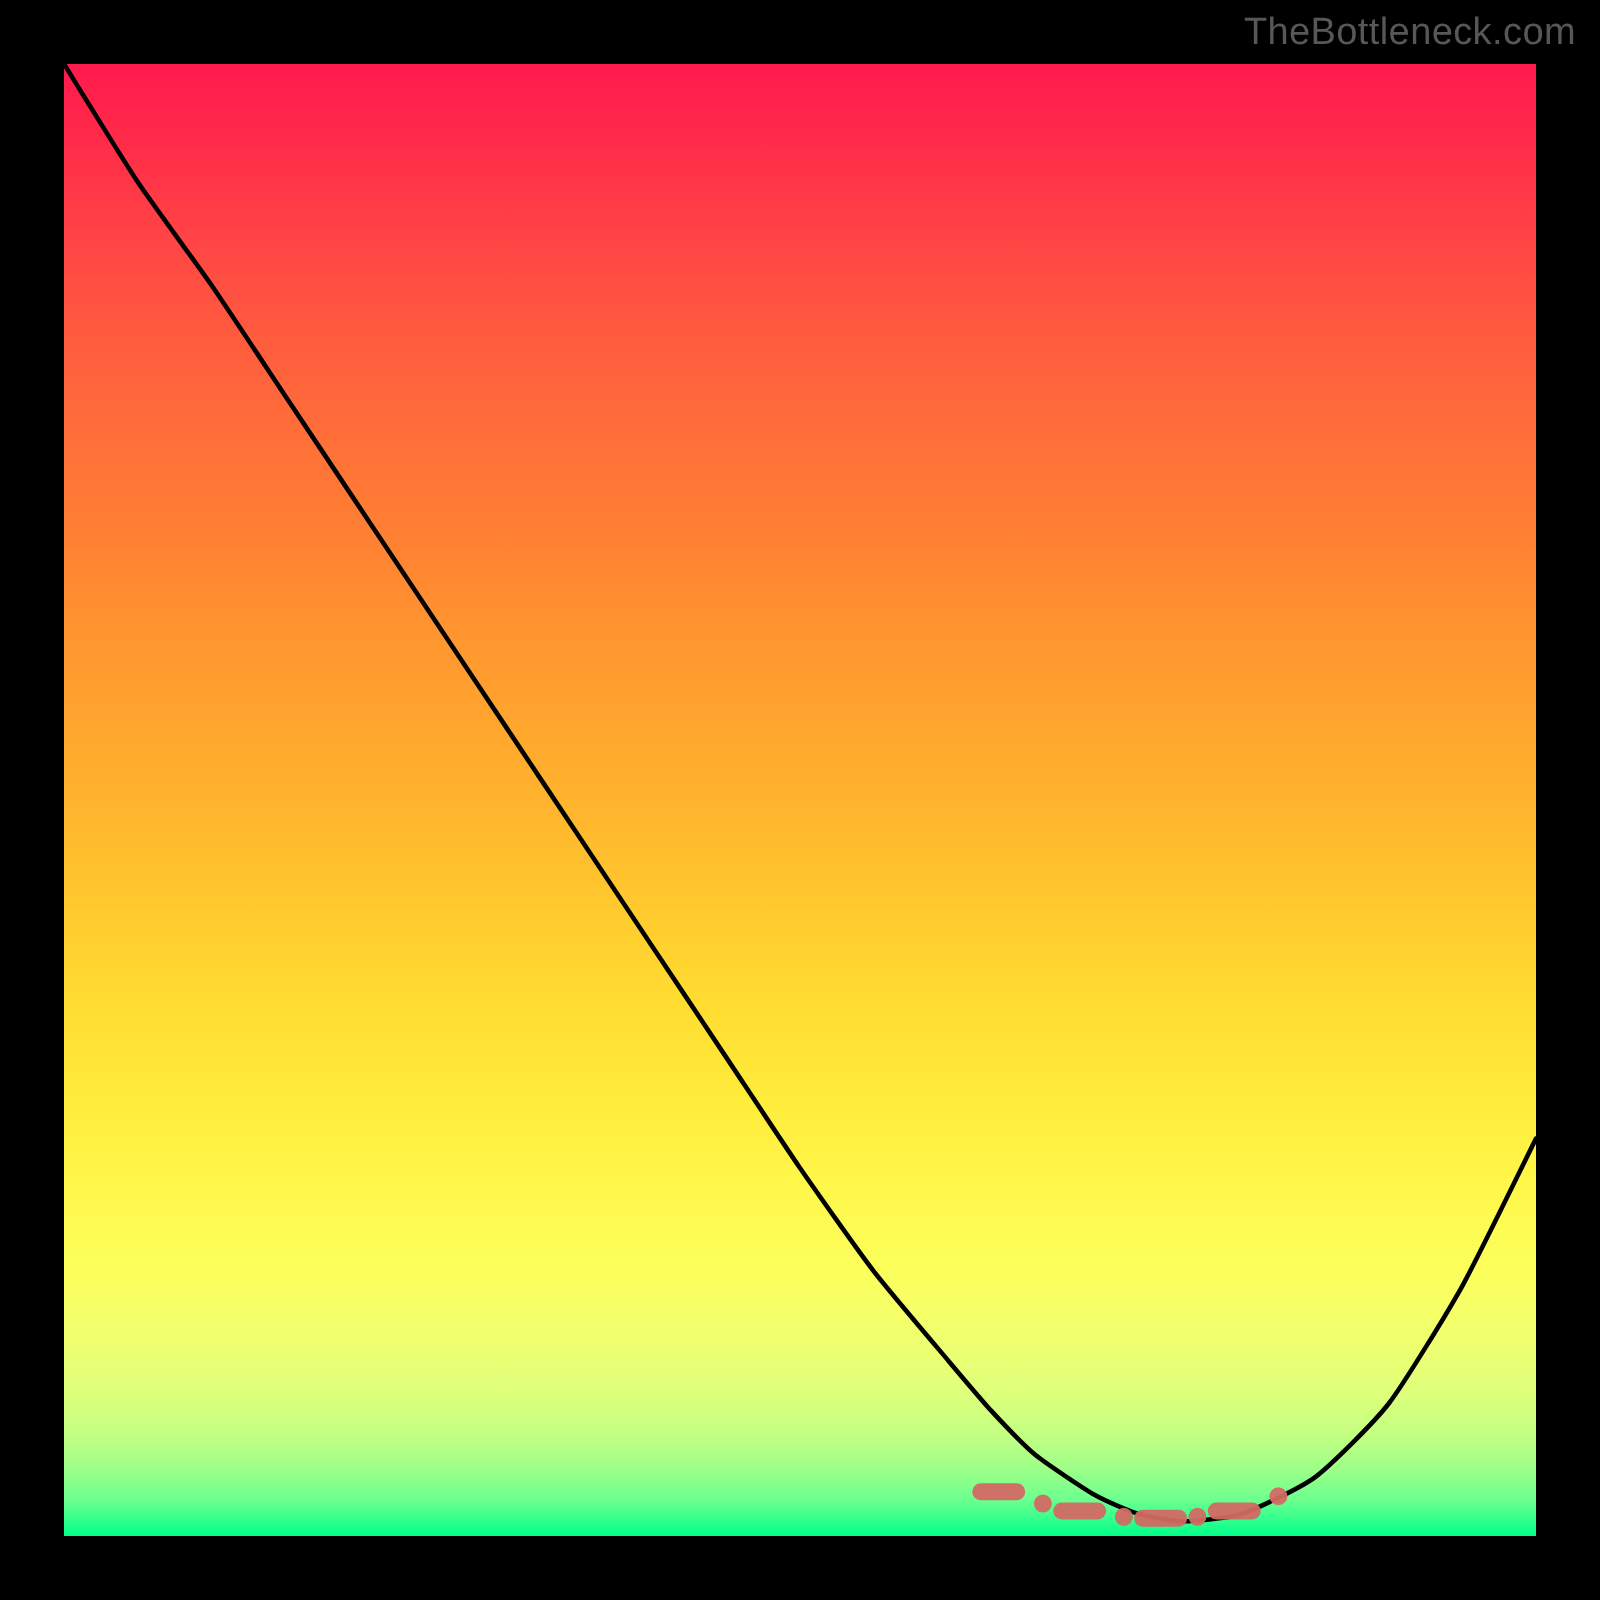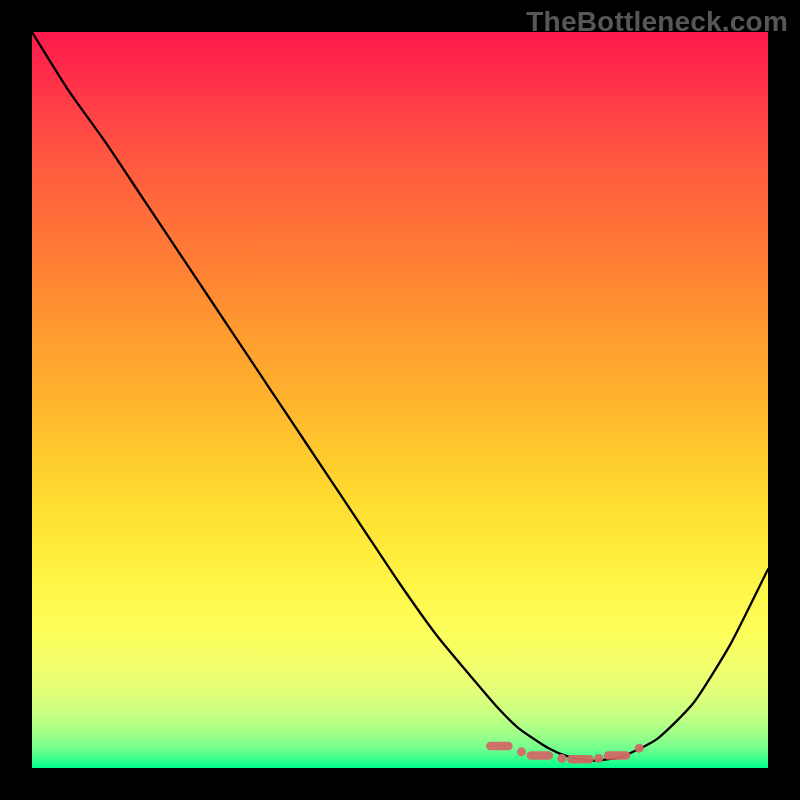--- a/index.html
+++ b/index.html
@@ -9,22 +9,22 @@
     background: #000;
     position: relative;
     overflow: hidden;
     font-family: Arial, sans-serif;
   }
   .attribution {
     position: absolute;
     top: 6px;
     right: 12px;
     color: #575757;
-    font-size: 28px;
-    font-weight: bold;
+    font-size: 19px;
+    font-weight: normal;
     letter-spacing: 0.2px;
     z-index: 10;
   }
   .plot-area {
     position: absolute;
     left: 32px;
     top: 32px;
     width: 736px;
     height: 736px;
     overflow: hidden;

